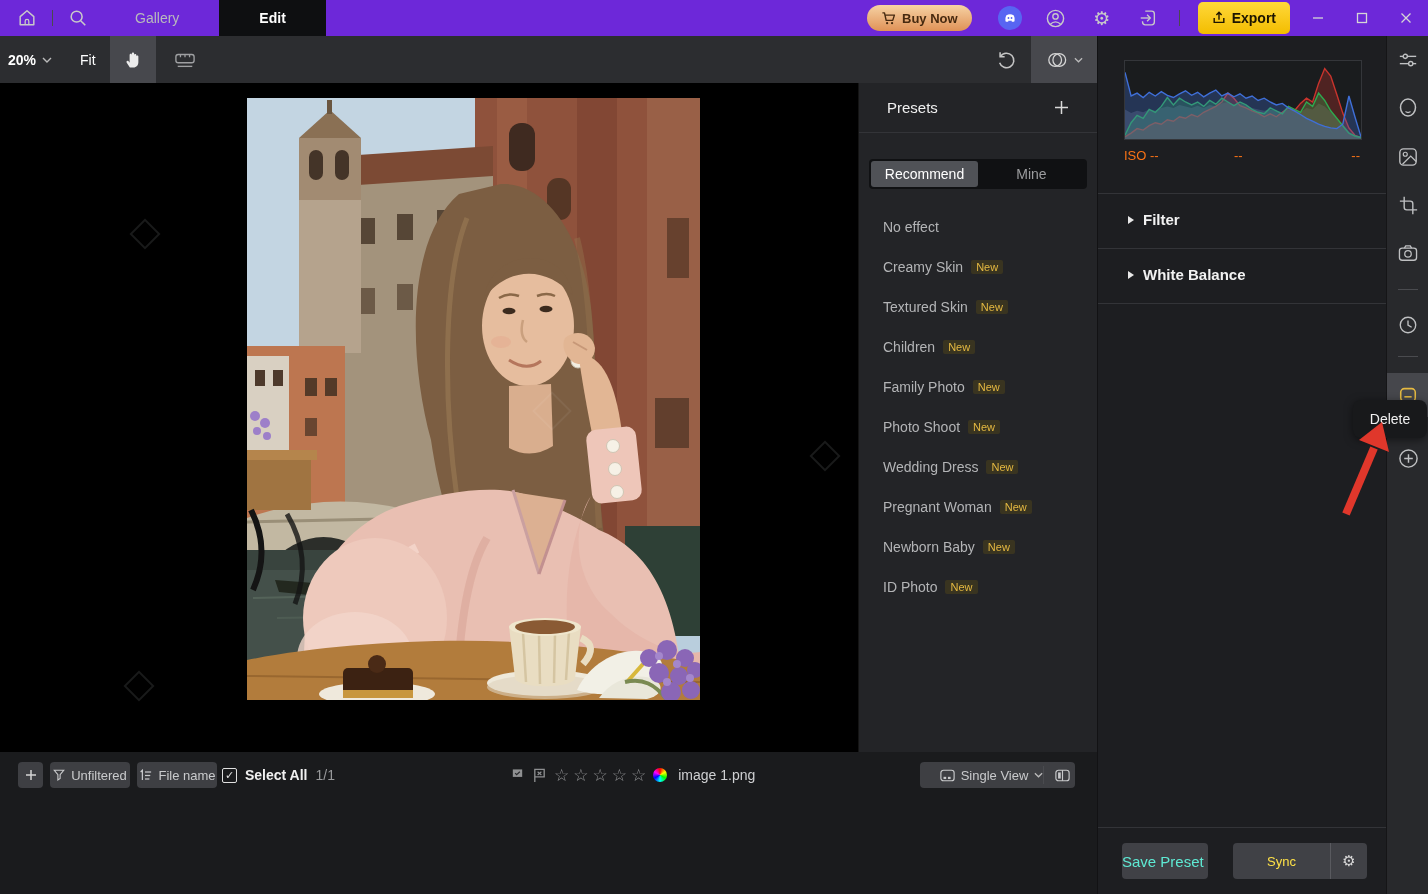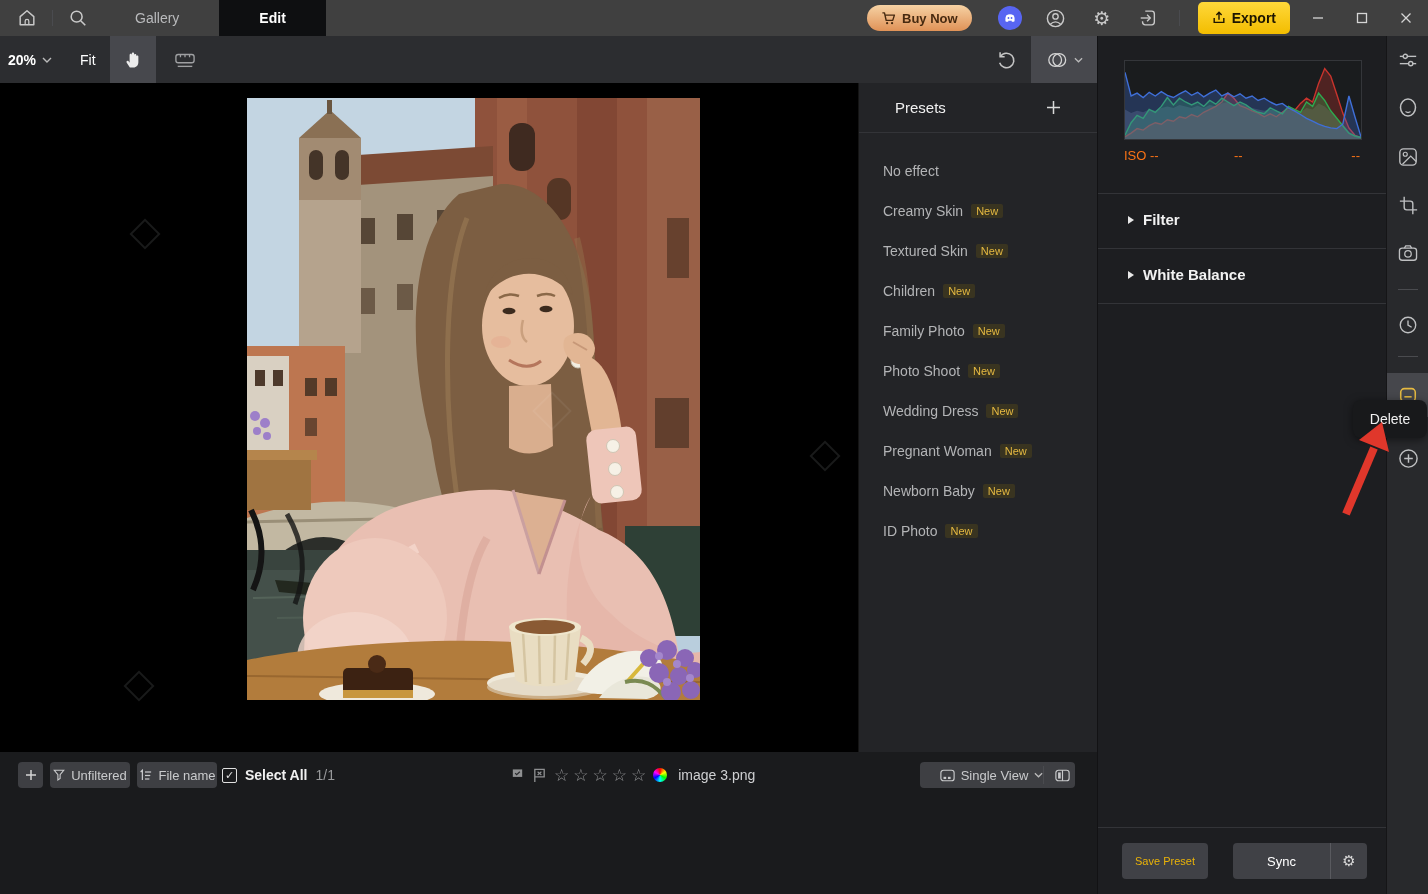--- a/index.html
+++ b/index.html
@@ -2,21 +2,21 @@
 <html><head>
 <meta charset="utf-8">
 <style>
   * { margin:0; padding:0; box-sizing:border-box; }
   html,body { background:#000; }
   body { font-family:"Liberation Sans", sans-serif; }
   .glyph { font-family:"DejaVu Sans", sans-serif; }
   #app { position:relative; width:1428px; height:894px; background:#0d0d0f; overflow:hidden; }
 
   
-  .topbar { position:absolute; left:0; top:0; width:1428px; height:36px; background:#404040; display:flex; align-items:center; }
+  .topbar { position:absolute; left:0; top:0; width:1428px; height:36px; background:#6d28d9; display:flex; align-items:center; }
   .tb-left { display:flex; align-items:center; height:100%; }
   .tb-icon-btn { width:34px; height:100%; display:flex; align-items:center; justify-content:center; cursor:pointer; }
   .tb-divider { width:1px; height:16px; background:#4a4b4f; margin:0 8px; }
   .tb-tab { height:100%; display:flex; align-items:center; justify-content:center; padding:0 40px; color:#b9babc; font-size:14px; }
   .tb-tab.active { background:#0e0f11; color:#fff; font-weight:bold; }
   .tb-right { position:absolute; right:0; top:0; height:36px; display:flex; align-items:center; }
   .buy-now { height:26px; padding:0 14px; border-radius:13px; background:linear-gradient(180deg,#f6d2a4,#e09257); color:#472a10; font-size:13px; font-weight:bold; display:flex; align-items:center; gap:6px; cursor:pointer; }
   .round-ic { width:24px; height:24px; display:flex; align-items:center; justify-content:center; margin:0 11px; cursor:pointer; }
   .discord { width:24px; height:24px; border-radius:50%; background:#5865f2; display:flex; align-items:center; justify-content:center; }
   .export-btn { height:26px; padding:16px 14px; margin:0 6px 0 10px; border-radius:5px; background:linear-gradient(180deg,#ffd83a,#f3bd00); color:#1d1500; font-size:14px; font-weight:bold; display:flex; align-items:center; gap:6px; cursor:pointer; }
@@ -31,43 +31,43 @@
   .toolbar-right { position:absolute; right:0; top:0; height:47px; display:flex; align-items:center; }
   .cmp-group { width:66px; height:47px; background:#47484d; display:flex; align-items:center; justify-content:center; gap:6px; cursor:pointer; }
 
   
   .canvas { position:absolute; left:0; top:83px; width:858px; height:669px; background:#000; }
   .photo { position:absolute; left:247px; top:15px; width:453px; height:602px; }
   .wm { position:absolute; width:22px; height:22px; border:2px solid #191a1a; transform:rotate(45deg); }
 
   
   .presets { position:absolute; left:858px; top:83px; width:239px; height:669px; background:#232427; border-left:1px solid #141414; }
-  .presets-head { height:50px; display:flex; align-items:center; justify-content:space-between; padding:0 36px; border-bottom:1px solid #333438; }
+  .presets-head { height:50px; display:flex; align-items:center; justify-content:space-between; padding:0 28px; border-bottom:1px solid #333438; }
   .presets-title { color:#f0f0f0; font-size:15px; }
   .seg { margin:26px 10px 0 10px; height:30px; background:#101113; border-radius:4px; display:flex; padding:2px; }
   .seg-btn { flex:1; display:flex; align-items:center; justify-content:center; font-size:14px; color:#9b9c9e; border-radius:3px; cursor:pointer; }
   .seg-btn.active { background:#505257; color:#fff; }
   .preset-list { margin-top:18px; }
   .preset-item { height:40px; display:flex; align-items:center; padding-left:24px; gap:8px; cursor:pointer; }
   .preset-label { color:#b3b4b6; font-size:14px; }
   .new-badge { font-size:11px; color:#e5b941; background:#393420; padding:1px 5px; border-radius:2px; }
 
   
   .rightpanel { position:absolute; left:1097px; top:36px; width:289px; height:858px; background:#1d1e21; border-left:1px solid #121214; }
   .histo-box { position:absolute; left:26px; top:24px; width:238px; height:80px; background:#1a1c1e; border:1px solid #34363a; }
   .iso-row { position:absolute; left:26px; top:112px; width:238px; display:flex; color:#f97316; font-size:13px; }
   .iso-mid { position:absolute; left:110px; } .iso-right { position:absolute; right:2px; }
   .rp-divider { position:absolute; left:0; width:289px; height:1px; background:#333438; }
   .section-head { position:absolute; left:30px; display:flex; align-items:center; gap:9px; cursor:pointer; }
   .tri { width:0; height:0; border-left:6px solid #e8e8e8; border-top:4px solid transparent; border-bottom:4px solid transparent; }
   .section-label { color:#f2f2f2; font-size:15px; font-weight:bold; }
   .rp-bottom { position:absolute; left:0; bottom:0; width:289px; height:67px; border-top:1px solid #333438; }
-  .btn-dark { position:absolute; background:#404146; border-radius:4px; color:#eab308; font-size:11px; display:flex; align-items:center; justify-content:center; cursor:pointer; }
+  .btn-dark { position:absolute; background:#404146; border-radius:4px; color:#5eead4; font-size:15px; display:flex; align-items:center; justify-content:flex-start; cursor:pointer; }
   .sync-split { position:absolute; left:135px; top:15px; width:134px; height:36px; background:#404146; border-radius:4px; display:flex; }
-  .sync-main { flex:1; display:flex; align-items:center; justify-content:center; color:#ffffff; font-size:13px; cursor:pointer; }
+  .sync-main { flex:1; display:flex; align-items:center; justify-content:center; color:#fde047; font-size:13px; cursor:pointer; }
   .sync-sep { width:1px; background:#595a5f; }
   .sync-gear { width:36px; display:flex; align-items:center; justify-content:center; cursor:pointer; color:#d8d8d8; }
 
   
   .sidebar { position:absolute; left:1386px; top:36px; width:42px; height:858px; background:#28292c; border-left:1px solid #151517; }
   .sb-item { position:absolute; left:0; width:42px; height:44px; display:flex; align-items:center; justify-content:center; cursor:pointer; }
   .sb-item.selected { background:#46474c; }
   .sb-div { position:absolute; left:11px; width:20px; height:1px; background:#4a4b4f; }
 
   
@@ -368,20 +368,28 @@
       </svg>
   </div>
 
   <div class="presets">
     <div class="presets-head">
       <span class="presets-title">Presets</span>
       <svg width="15" height="15" viewBox="0 0 15 15" style="cursor:pointer">
           <path d="M7.5 1 V14 M1 7.5 H14" stroke="#d9d9d9" stroke-width="1.5"></path>
         </svg>
     </div>
+    <div class="seg">
+      <div class="seg-btn active">
+          <span>Recommend</span>
+        </div>
+      <div class="seg-btn">
+          <span>Mine</span>
+        </div>
+    </div>
     <div class="preset-list">
     <div class="preset-item">
       <span class="preset-label">No effect</span>
 
     </div>
 
     <div class="preset-item">
       <span class="preset-label">Creamy Skin</span>
       <span class="new-badge">New</span>
     </div>
@@ -573,21 +581,21 @@
           <path d="M6 4 l4 3.5 M10 4 l-4 3.5" stroke="#8f9092" stroke-width="1.2"></path>
         </svg>
       <span class="glyph" id="star-row" style="display:flex;gap:4px">
           <span class="star glyph">☆</span>
           <span class="star glyph">☆</span>
           <span class="star glyph">☆</span>
           <span class="star glyph">☆</span>
           <span class="star glyph">☆</span>
         </span>
       <span class="color-wheel"></span>
-      <span class="fname">image 3.png</span>
+      <span class="fname">image 1.png</span>
     </div>
     <div class="bb-btn" style="left:920px;width:143px;top:10px">
       <svg width="15" height="13" viewBox="0 0 17 14">
           <rect x="1" y="1" width="15" height="12" rx="3" fill="none" stroke="#c9cacc" stroke-width="1.3"></rect>
           <rect x="4" y="8.5" width="3" height="2.5" fill="#c9cacc"></rect>
           <rect x="9" y="8.5" width="3" height="2.5" fill="#c9cacc"></rect>
         </svg>
       <span>Single View</span>
       <svg width="9" height="6" viewBox="0 0 10 6">
           <path d="M1 1 L5 5 L9 1" fill="none" stroke="#bbb" stroke-width="1.4"></path>

